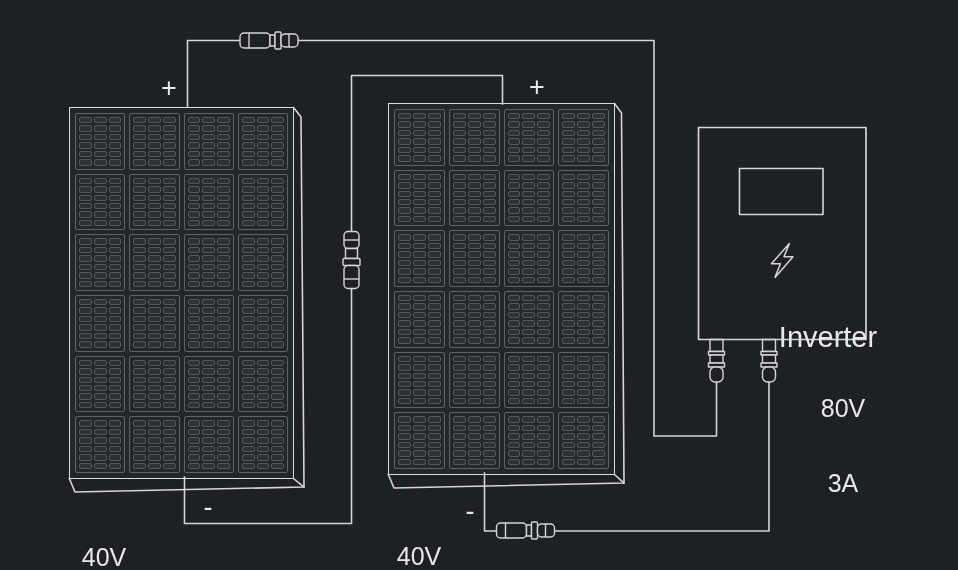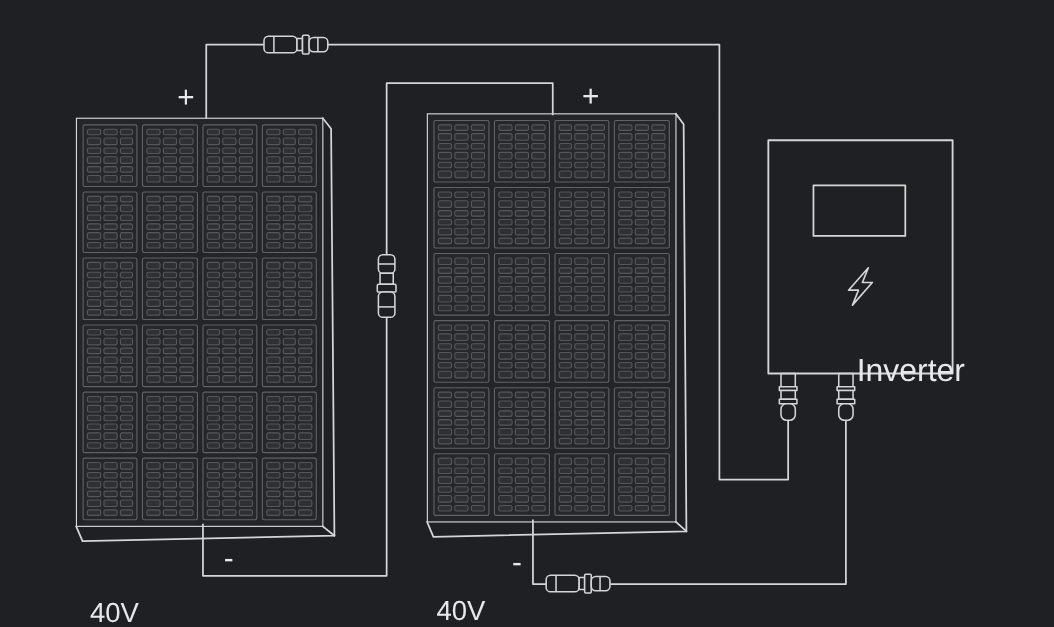--- a/index.html
+++ b/index.html
@@ -1090,15 +1090,19 @@
   <div class="lbl sym" style="left:470px;top:498px;">-</div>
 
   <div class="lbl spec" style="left:104px;top:495px;">
     <div>40V</div>
     
   </div>
   <div class="lbl spec" style="left:419px;top:494px;">
     <div>40V</div>
     
   </div>
+  <div class="lbl spec" style="left:843px;top:346px;">
+    <div>80V</div>
+    <div>3A</div>
+  </div>
 
   <div class="lbl inv-name" style="left:828px;top:287px;margin-top:36px;">Inverter</div>
 </div>
 
 </body></html>

